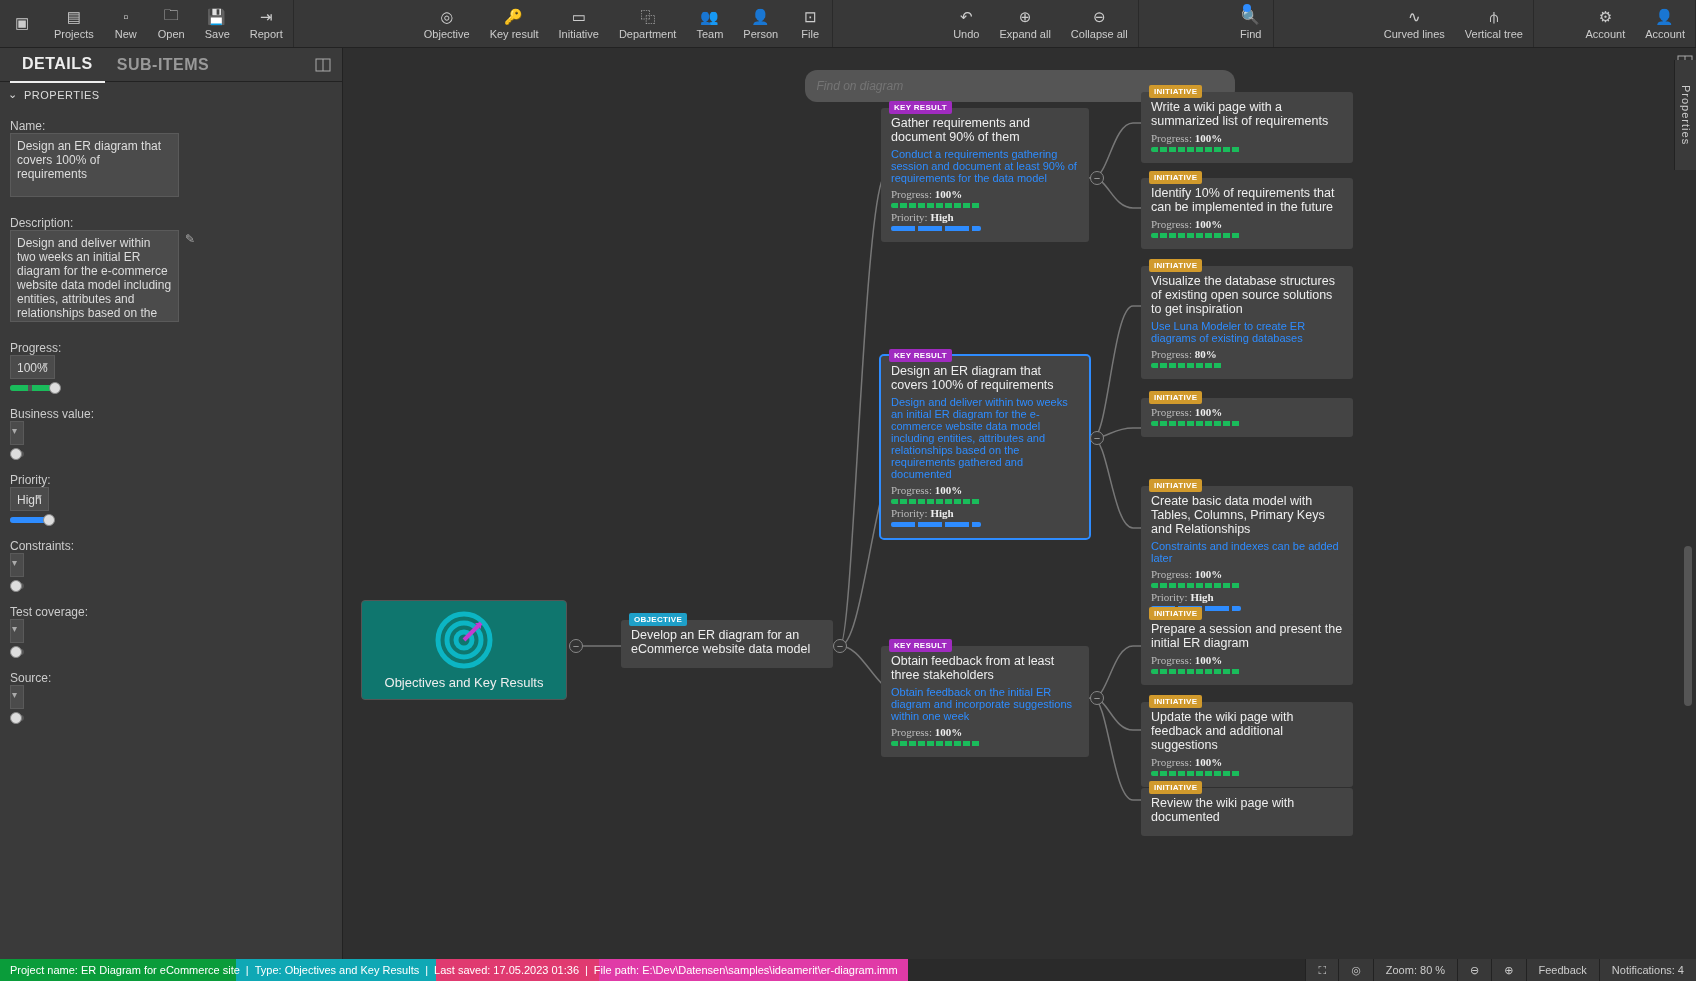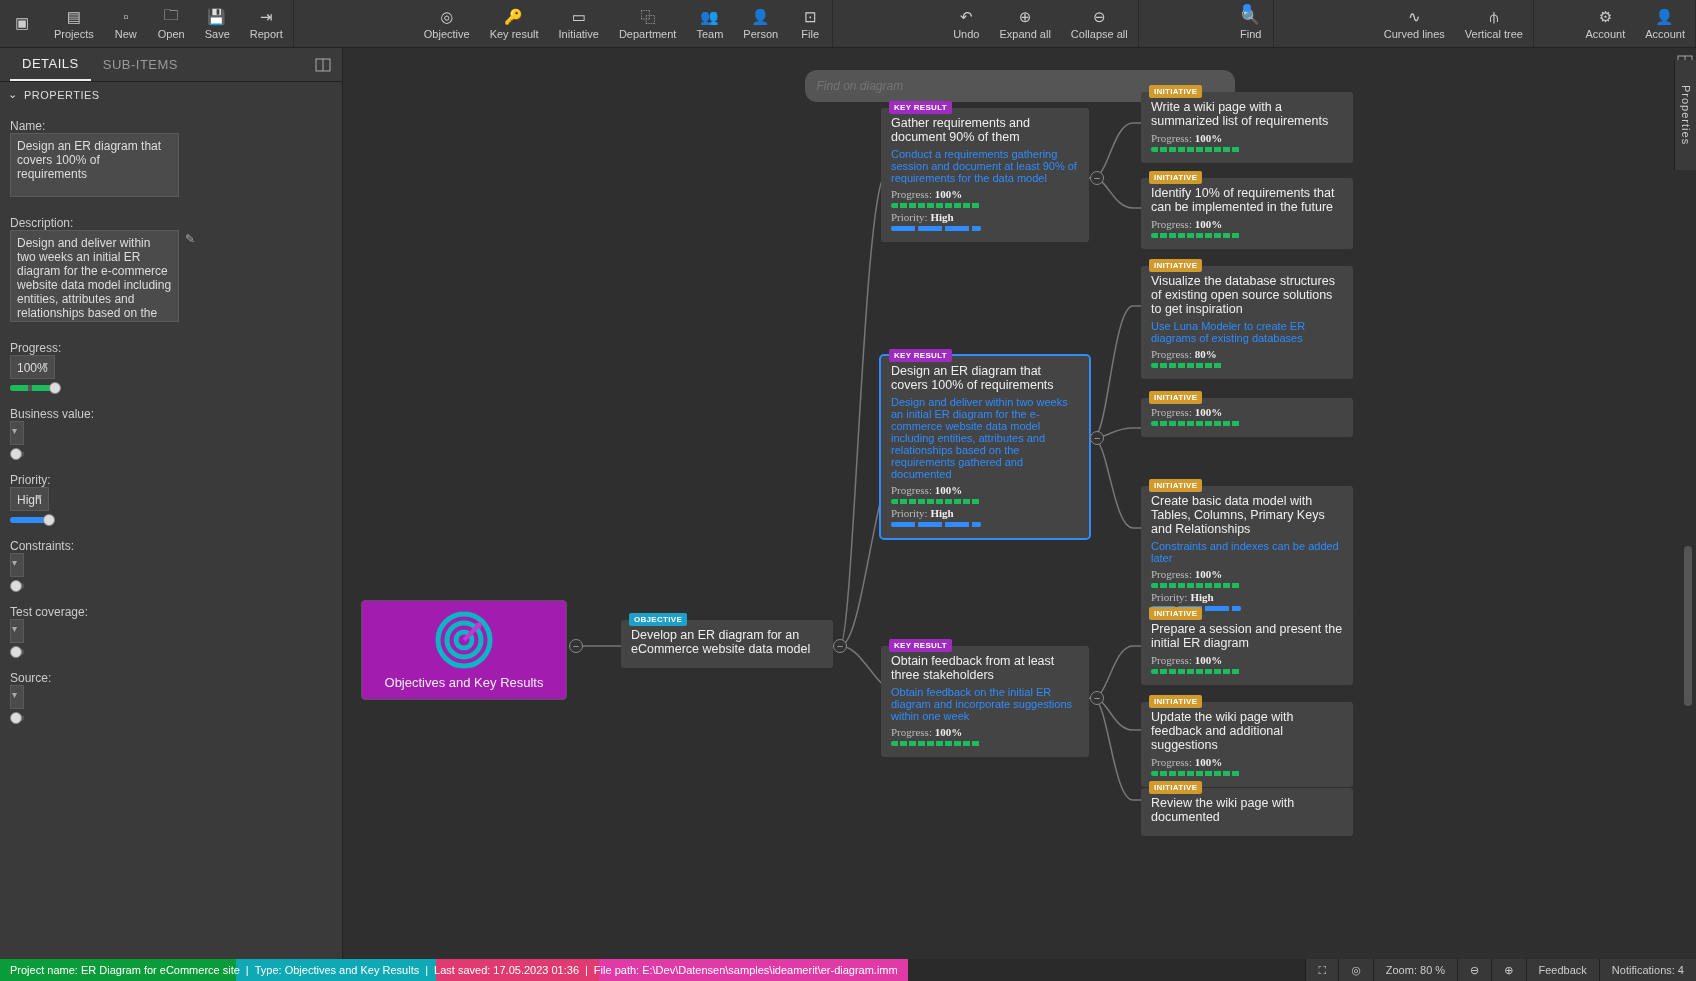--- a/index.html
+++ b/index.html
@@ -64,24 +64,25 @@
 }
 .side-tabs {
   display: flex;
   align-items: center;
   height: 34px;
   border-bottom: 1px solid #222;
   padding: 0 10px;
 }
 .side-tab {
   padding: 8px 12px;
-  font-size: 13px;
+  font-size: 16px;
   letter-spacing: 0.5px;
   cursor: pointer;
   color: #999;
+  font-weight: bold;
 }
 .side-tab.active {
   color: #eee;
   border-bottom: 2px solid #eee;
 }
 .panel-toggle-icon {
   margin-left: auto;
   width: 18px; height: 18px;
   display:flex;align-items:center;justify-content:center;
   cursor:pointer;
@@ -226,21 +227,21 @@
   width:14px;height:14px;border-radius:50%;
   border:1px solid #888;background:#333;
   display:flex;align-items:center;justify-content:center;
   font-size:11px;color:#aaa;
 }
 
 .root-node {
   position:absolute;
   left: 360px; top: 602px;
   width: 206px; height: 100px;
-  background:#a21caf; border-radius:4px;
+  background:#0f766e; border-radius:4px;
   border:1px solid #555;
   display:flex; flex-direction:column; align-items:center; justify-content:center;
 }
 .root-title { margin-top:6px; font-size:13px; color:#eee; }
 
 
 .right-edge {
   position:absolute; right:0; top:60px;
   width:22px; height:110px;
   background:#3a3a3a;

